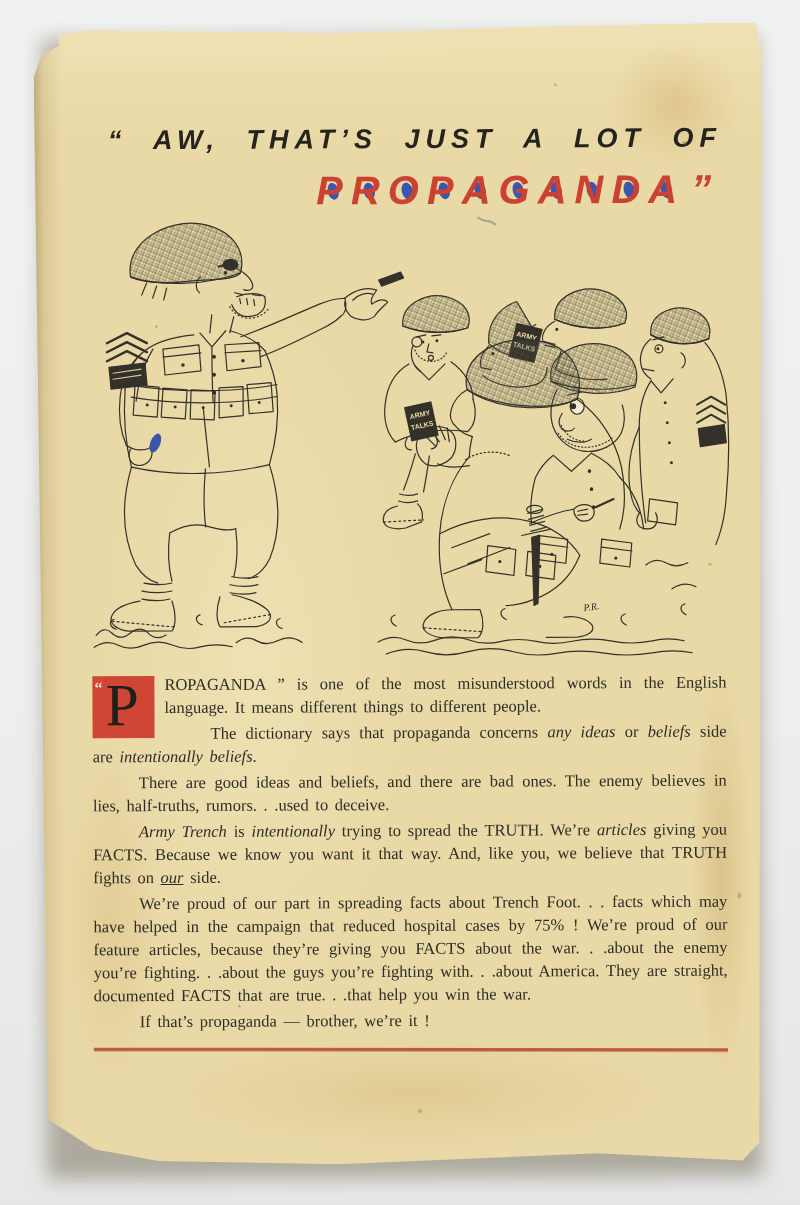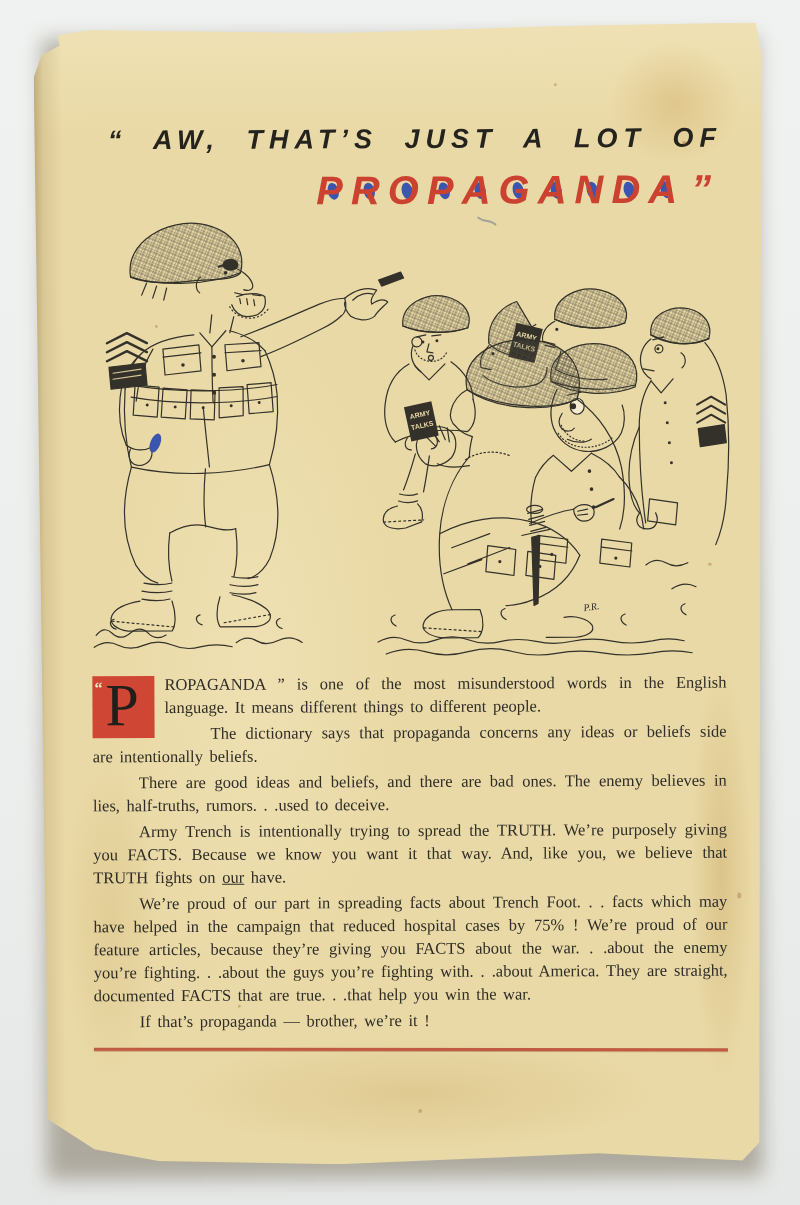--- a/index.html
+++ b/index.html
@@ -35,21 +35,21 @@
   .pl::before{content:'';position:absolute;left:52%;top:52%;width:11px;height:17px;
        transform:translate(-50%,-50%) rotate(-14deg);background:#3c56b0;border-radius:50%;z-index:-1;}
   .hq{color:#cc4231;margin-left:6px;}
 
   .cartoon{display:block;margin:4px 0 0 48px;}
 
   .bodytext{margin-top:12px;padding:0 38px 0 56px;
        font-size:16.5px;line-height:23px;color:#2f2d27;text-align:justify;word-spacing:2.5px;}
   .bodytext p{margin:0 0 3px 0;}
   .ind{text-indent:46px;}
-  .it{}
+  .it{font-style:italic;}
   .un{text-decoration:underline;}
   .dropcap{float:left;width:62px;height:62px;background:#cf4634;margin:3px 10px 1px 0;position:relative;}
   .dc-letter{position:absolute;left:13px;top:-4px;font-size:60px;line-height:66px;color:#201f1a;
        font-family:"Liberation Serif",serif;}
   .dc-quote{position:absolute;left:2px;top:0px;font-size:16px;color:#f3e7c4;font-weight:700;}
 
   .rule{height:3px;background:#c05a40;margin:16px 0 0 56px;width:634px;transform:rotate(.3deg);
        box-shadow:0 1px 0 rgba(140,60,40,.35);}
 </style>
 </head>
@@ -283,20 +283,20 @@
 
     <div class="bodytext">
       <p>
         <span class="dropcap">
             <span class="dc-quote">“</span>
             <span class="dc-letter">P</span>
           </span><span><span>ROPAGANDA ” is one of the most misunderstood words in the English language.  It means different things to different people.</span></span>
       </p>
       <p class="ind"><span><span>The dictionary says that propaganda concerns </span><span class="it">any ideas</span><span> or </span><span class="it">beliefs</span><span> side are </span><span class="it">intentionally beliefs</span><span>.</span></span></p>
       <p class="ind"><span><span>There are good ideas and beliefs, and there are bad ones.  The enemy believes in lies, half-truths, rumors. . .used to deceive.</span></span></p>
-      <p class="ind"><span><span class="it">Army Trench</span><span> is </span><span class="it">intentionally</span><span> trying to spread the TRUTH.  We’re </span><span class="it">purposely</span><span> giving you FACTS.  Because we know you want it that way.  And, like you, we believe that TRUTH fights on </span><span class="it un">our</span><span> have.</span></span></p>
+      <p class="ind"><span><span class="it">Army Trench</span><span> is </span><span class="it">intentionally</span><span> trying to spread the TRUTH.  We’re </span><span class="it">articles</span><span> giving you FACTS.  Because we know you want it that way.  And, like you, we believe that TRUTH fights on </span><span class="it un">our</span><span> side.</span></span></p>
       <p class="ind"><span><span>We’re proud of our part in spreading facts about Trench Foot. . . facts which may have helped in the campaign that reduced hospital cases by 75% !  We’re proud of our feature articles, because they’re giving you FACTS about the war. . .about the enemy you’re fighting. . .about the guys you’re fighting with. . .about America.  They are straight, documented FACTS that are true. . .that help you win the war.</span></span></p>
       <p class="ind"><span><span>If that’s propaganda — brother, we’re it !</span></span></p>
     </div>
 
     <div class="rule"></div>
   </div>
 </div>
 
 </body></html>

